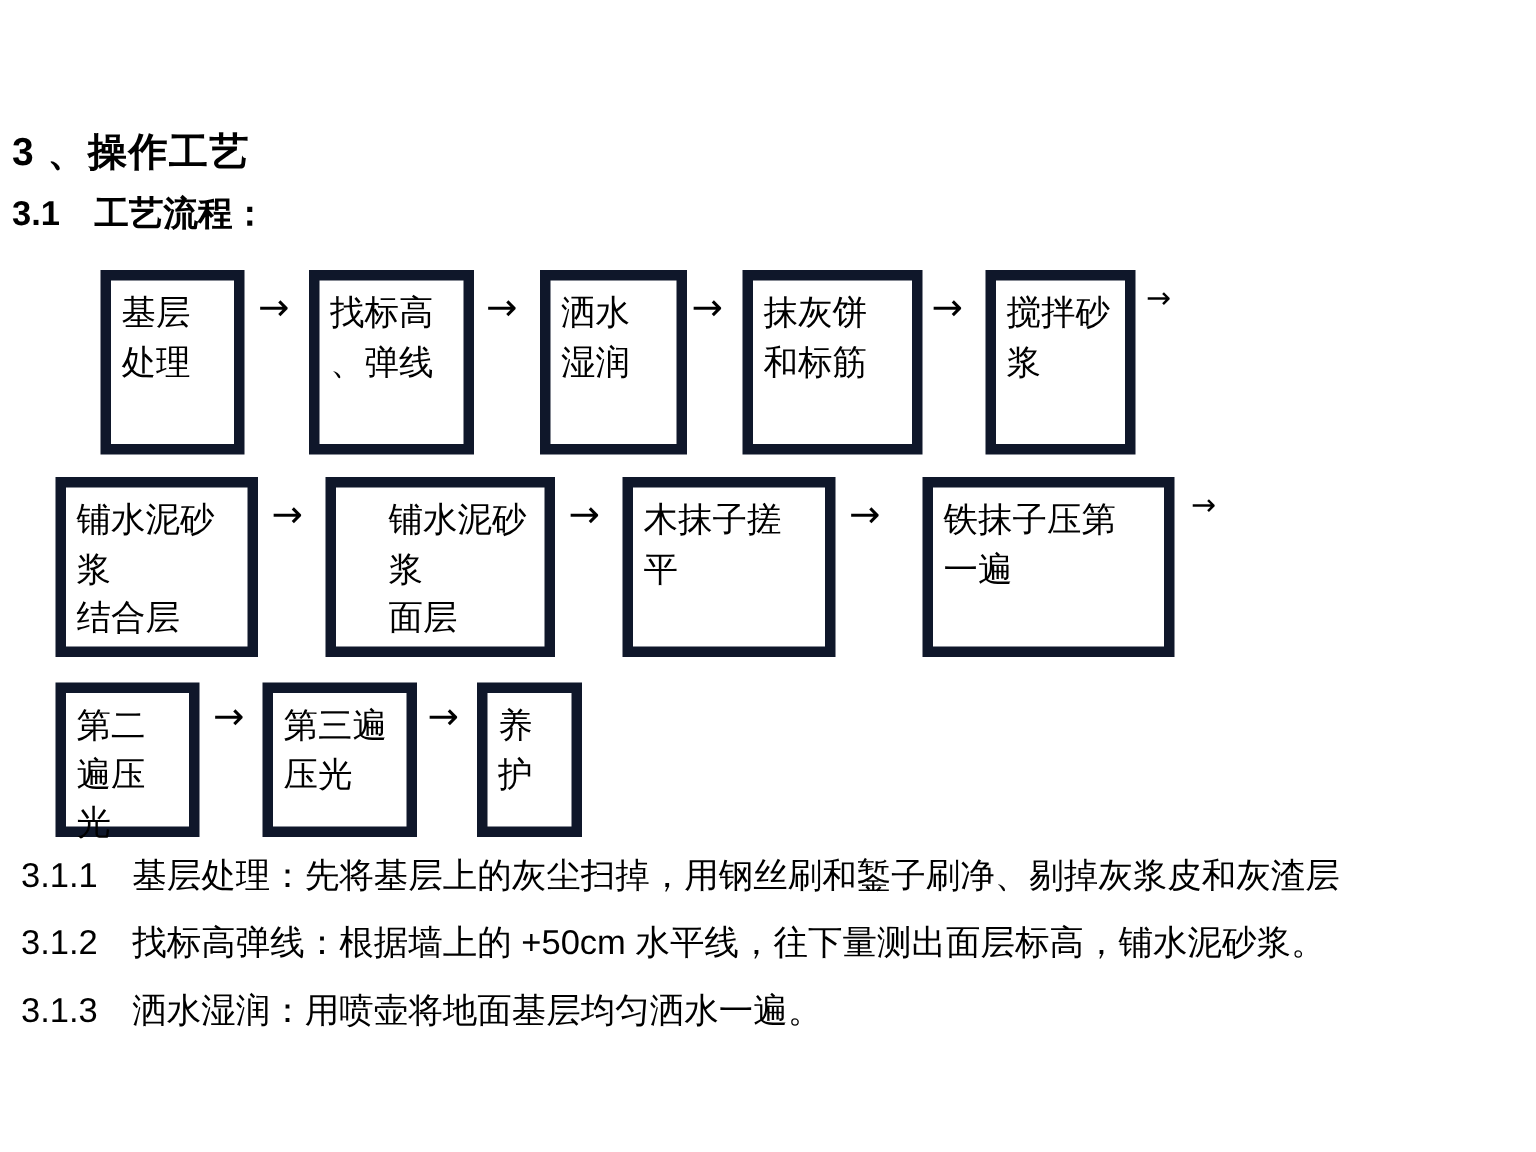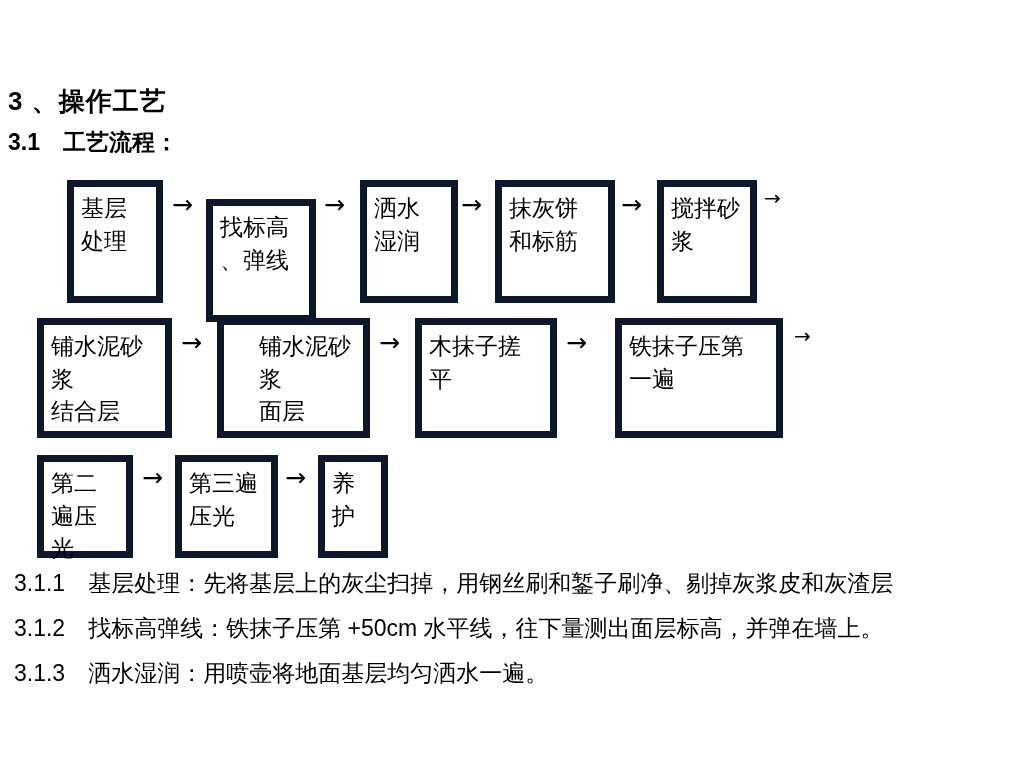--- a/index.html
+++ b/index.html
@@ -45,21 +45,21 @@
 <div class="page">
 
   <div class="title">3 、操作工艺</div>
   <div class="subtitle">3.1　工艺流程：</div>
 
   <div>
 
     <div class="fc-box" style="left:67px;  top:180px; width:96px;  height:123px;">基层
 处理</div>
     <span class="fc-arrow" style="left:172px; top:192px;">→</span>
-    <div class="fc-box" style="left:206px; top:180px; width:110px; height:123px;margin-top:19px;">找标高
+    <div class="fc-box" style="left:206px; top:180px; width:110px; height:123px;">找标高
 、弹线</div>
     <span class="fc-arrow" style="left:324px; top:192px;">→</span>
     <div class="fc-box" style="left:360px; top:180px; width:98px;  height:123px;">洒水
 湿润</div>
     <span class="fc-arrow" style="left:461px; top:192px;">→</span>
     <div class="fc-box" style="left:495px; top:180px; width:120px; height:123px;">抹灰饼
 和标筋</div>
     <span class="fc-arrow" style="left:621px; top:192px;">→</span>
     <div class="fc-box" style="left:657px; top:180px; width:100px; height:123px;">搅拌砂
 浆</div>
@@ -85,17 +85,17 @@
     <div class="fc-box" style="left:175px; top:455px; width:103px; height:103px;">第三遍
 压光</div>
     <span class="fc-arrow" style="left:285px; top:465px;">→</span>
     <div class="fc-box" style="left:318px; top:455px; width:70px;  height:103px;">养
 护</div>
 
   </div>
 
   <div class="body-lines">
     <div class="body-line">3.1.1　基层处理：先将基层上的灰尘扫掉，用钢丝刷和錾子刷净、剔掉灰浆皮和灰渣层</div>
-    <div class="body-line">3.1.2　找标高弹线：铁抹子压第 +50cm 水平线，往下量测出面层标高，并弹在墙上。</div>
+    <div class="body-line">3.1.2　找标高弹线：根据墙上的 +50cm 水平线，往下量测出面层标高，铺水泥砂浆。</div>
     <div class="body-line">3.1.3　洒水湿润：用喷壶将地面基层均匀洒水一遍。</div>
   </div>
 
 </div>
 
 </body></html>

